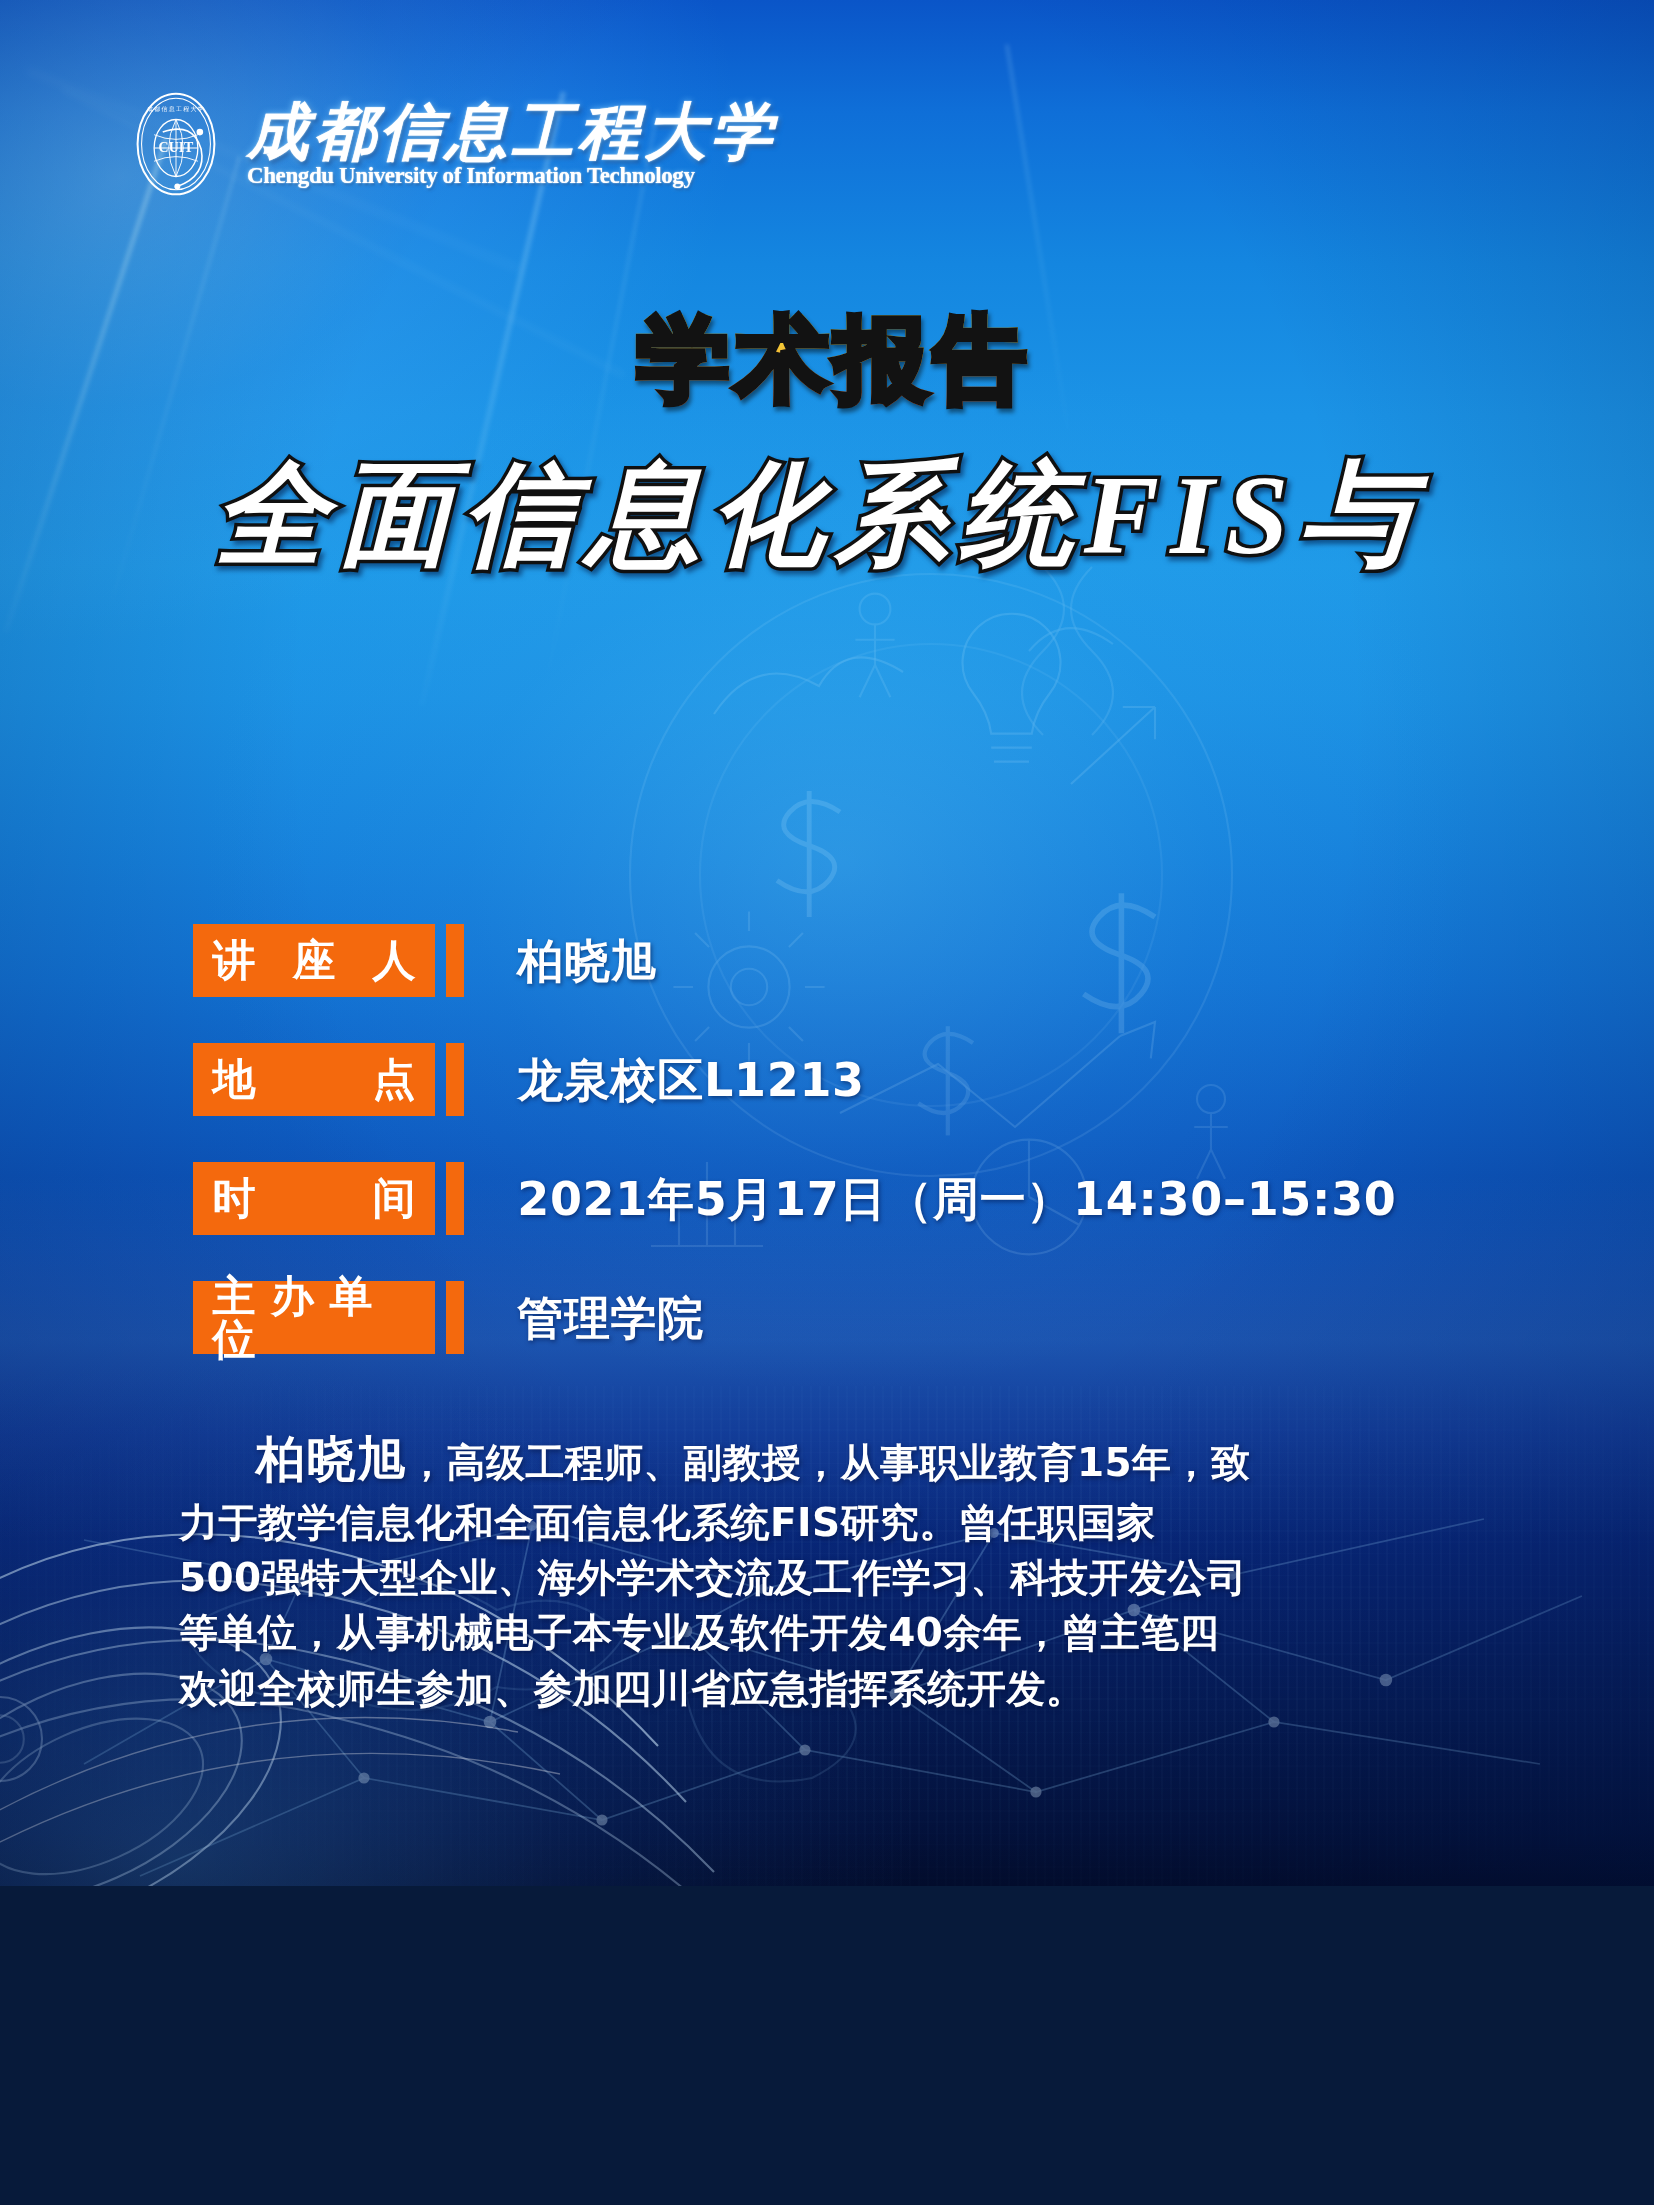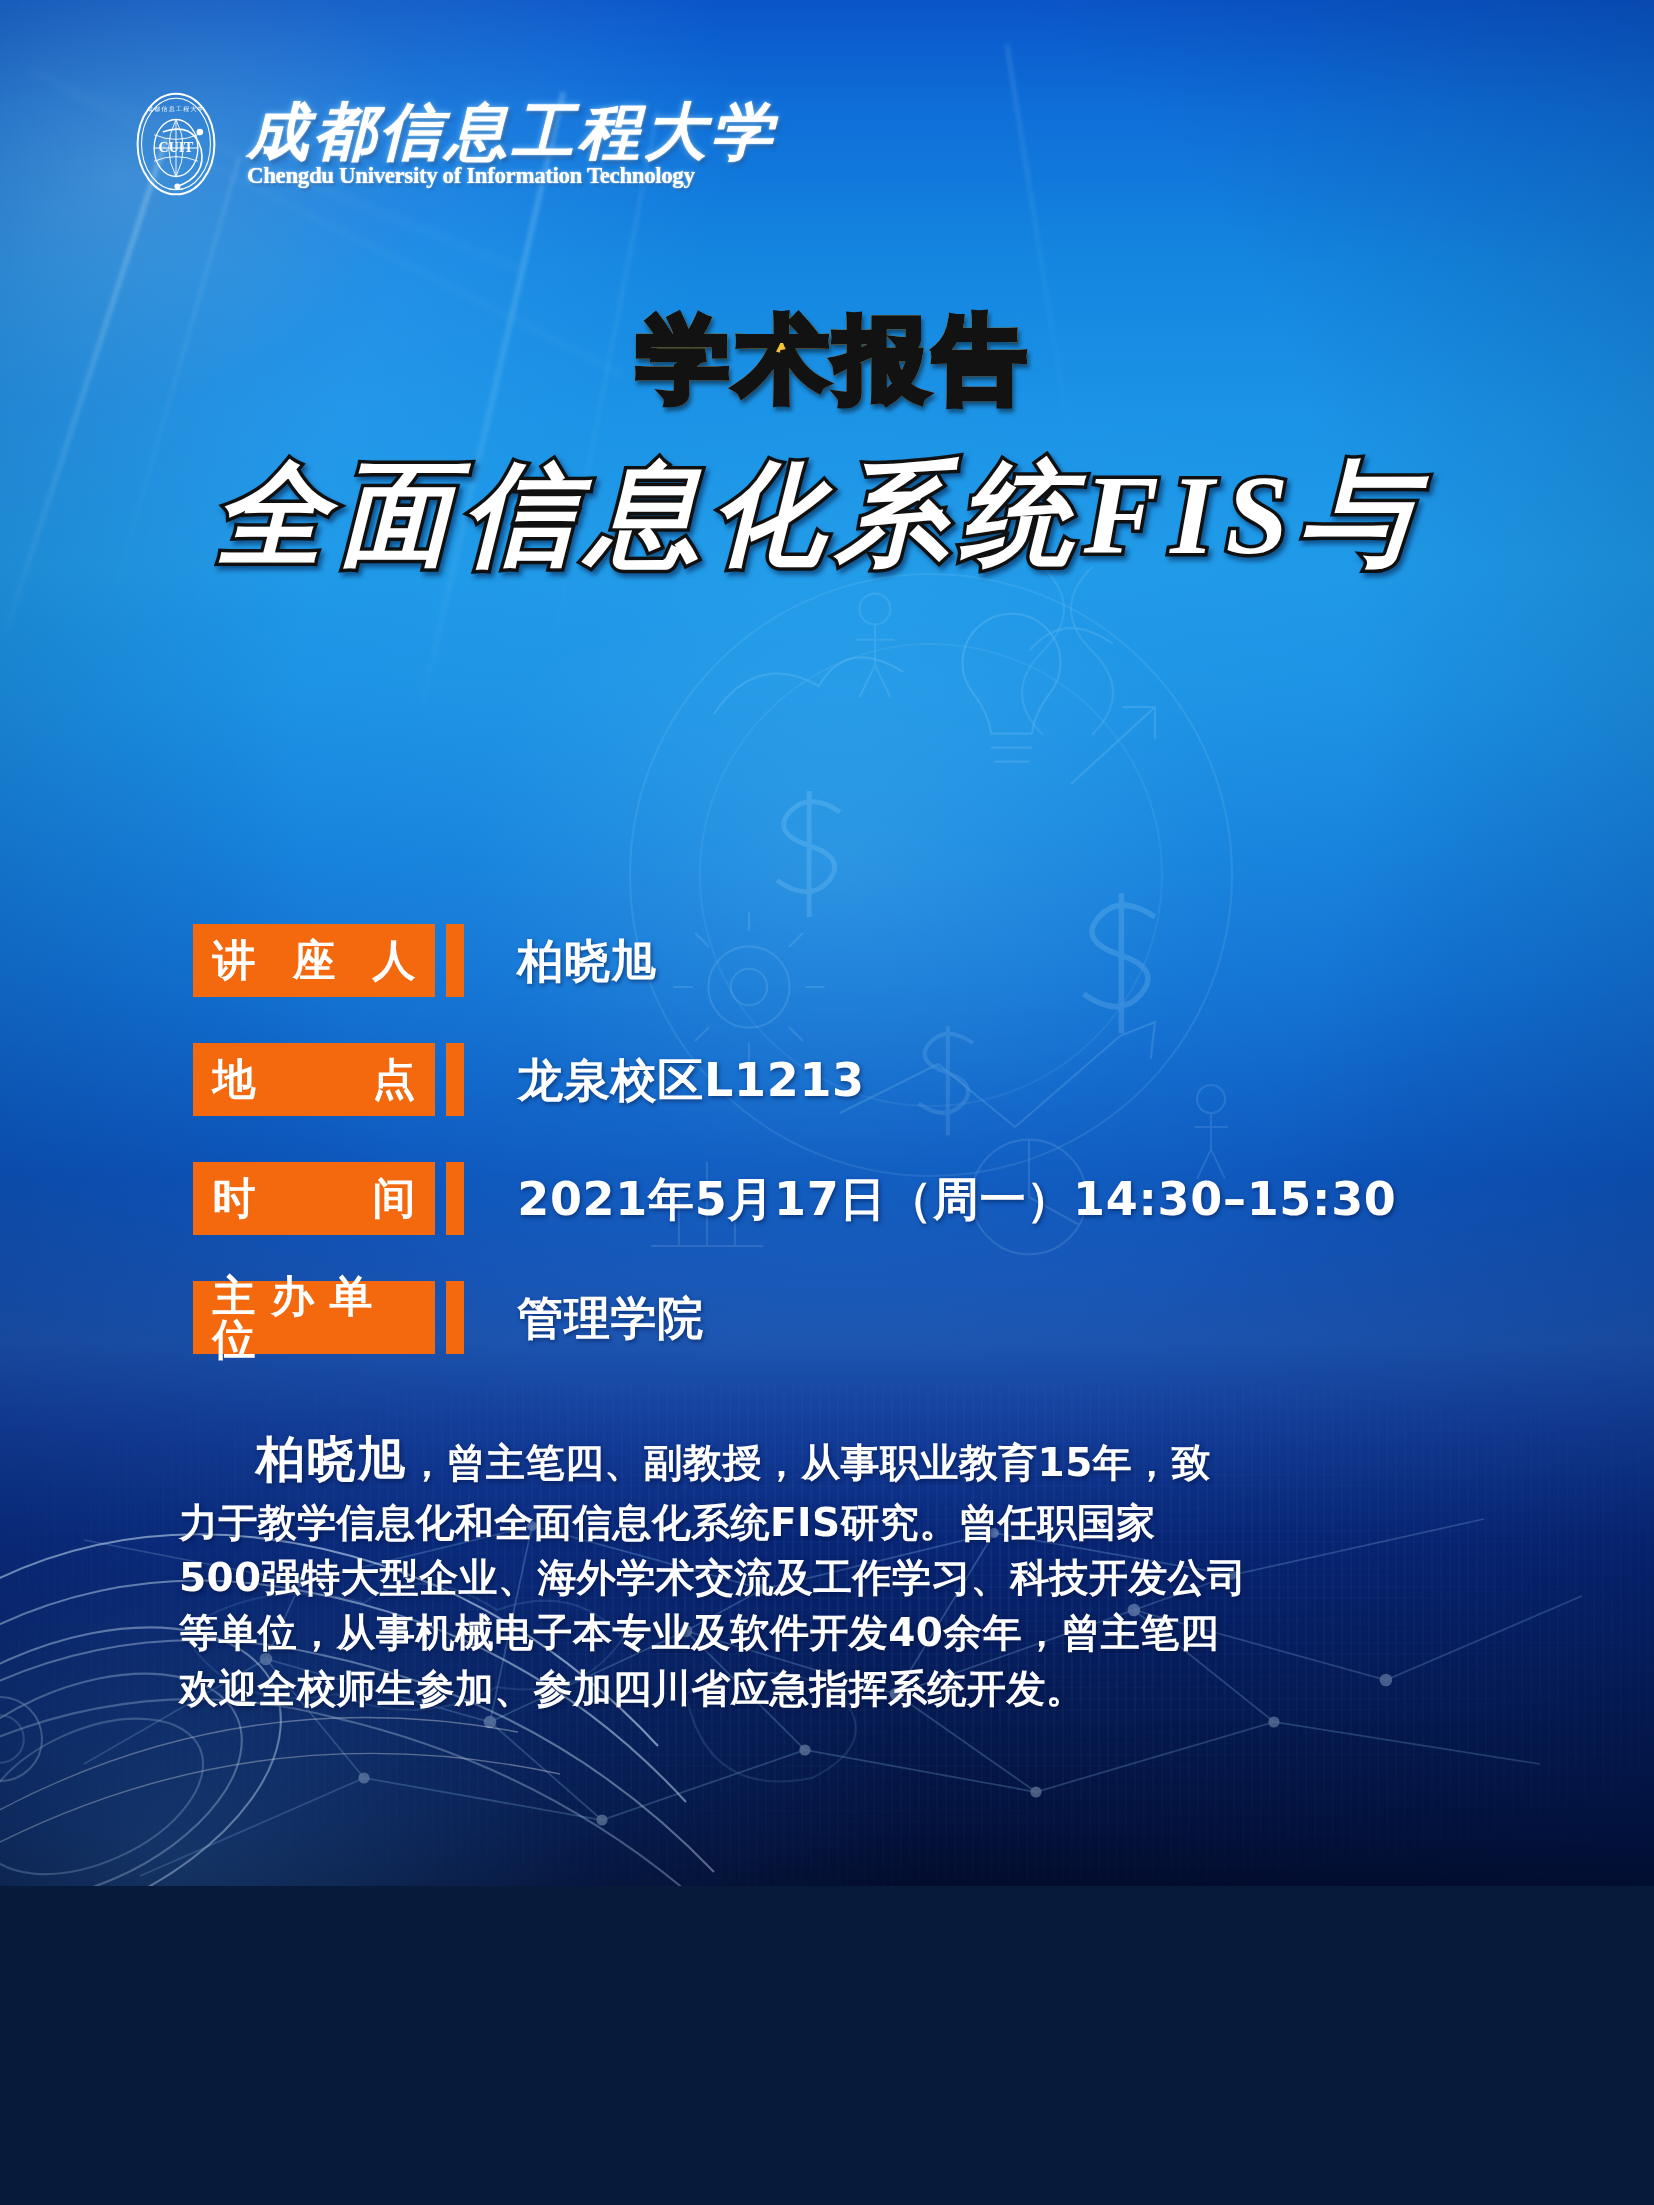--- a/index.html
+++ b/index.html
@@ -377,21 +377,21 @@
         <span>主办单位</span>
       </div>
       <div class="info-bar"></div>
       <div class="info-value">管理学院</div>
     </div>
 
   </div>
 
   <div class="bio">
     <p>
-      <span style="display:inline-block;width:77px;"></span><span class="lead">柏晓旭</span><span>，曾主笔四、副教授，从事职业教育15年，致</span>
+      <span style="display:inline-block;width:77px;"></span><span class="lead">柏晓旭</span><span>，高级工程师、副教授，从事职业教育15年，致</span>
     </p>
     <p>力于教学信息化和全面信息化系统FIS研究。曾任职国家</p>
     <p>500强特大型企业、海外学术交流及工作学习、科技开发公司</p>
     <p>等单位，从事机械电子本专业及软件开发40余年，曾主笔四</p>
     <p>欢迎全校师生参加、参加四川省应急指挥系统开发。</p>
   </div>
 
   <div class="cta">欢迎全校师生参加！</div>
 
 </div>

